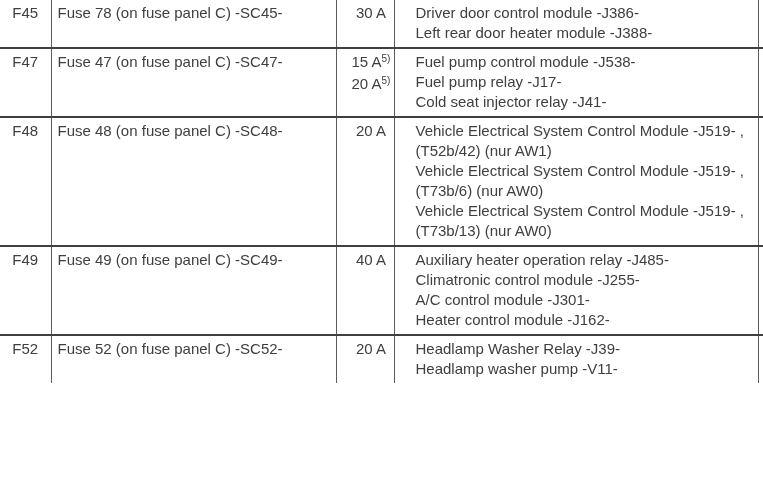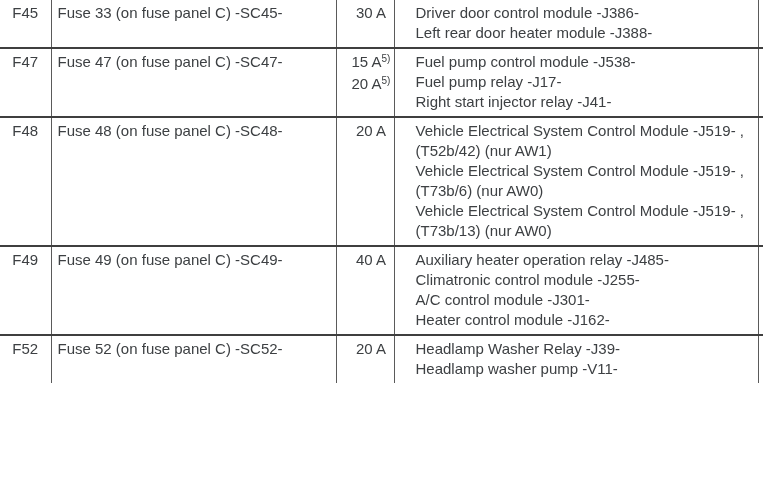--- a/index.html
+++ b/index.html
@@ -63,41 +63,41 @@
   <colgroup>
     <col class="c-id">
     <col class="c-desc">
     <col class="c-amps">
     <col class="c-comp">
     <col class="c-edge">
   </colgroup>
   <tbody>
       <tr>
         <td class="col-id">F45</td>
-        <td class="col-desc">Fuse 33 (on fuse panel C) -SC45-</td>
+        <td class="col-desc">Fuse 78 (on fuse panel C) -SC45-</td>
         <td class="col-amps">
           <div>30 A</div>
         </td>
         <td class="col-comp">
           <div>Driver door control module -J386-</div>
           <div>Left rear door heater module -J388-</div>
         </td>
         <td class="col-edge"></td>
       </tr>
       <tr>
         <td class="col-id">F47</td>
         <td class="col-desc">Fuse 47 (on fuse panel C) -SC47-</td>
         <td class="col-amps">
           <div>15 A<span class="fnote">5)</span></div>
           <div>20 A<span class="fnote">5)</span></div>
         </td>
         <td class="col-comp">
           <div>Fuel pump control module -J538-</div>
           <div>Fuel pump relay -J17-</div>
-          <div>Right start injector relay -J41-</div>
+          <div>Cold seat injector relay -J41-</div>
         </td>
         <td class="col-edge"></td>
       </tr>
       <tr>
         <td class="col-id">F48</td>
         <td class="col-desc">Fuse 48 (on fuse panel C) -SC48-</td>
         <td class="col-amps">
           <div>20 A</div>
         </td>
         <td class="col-comp">

